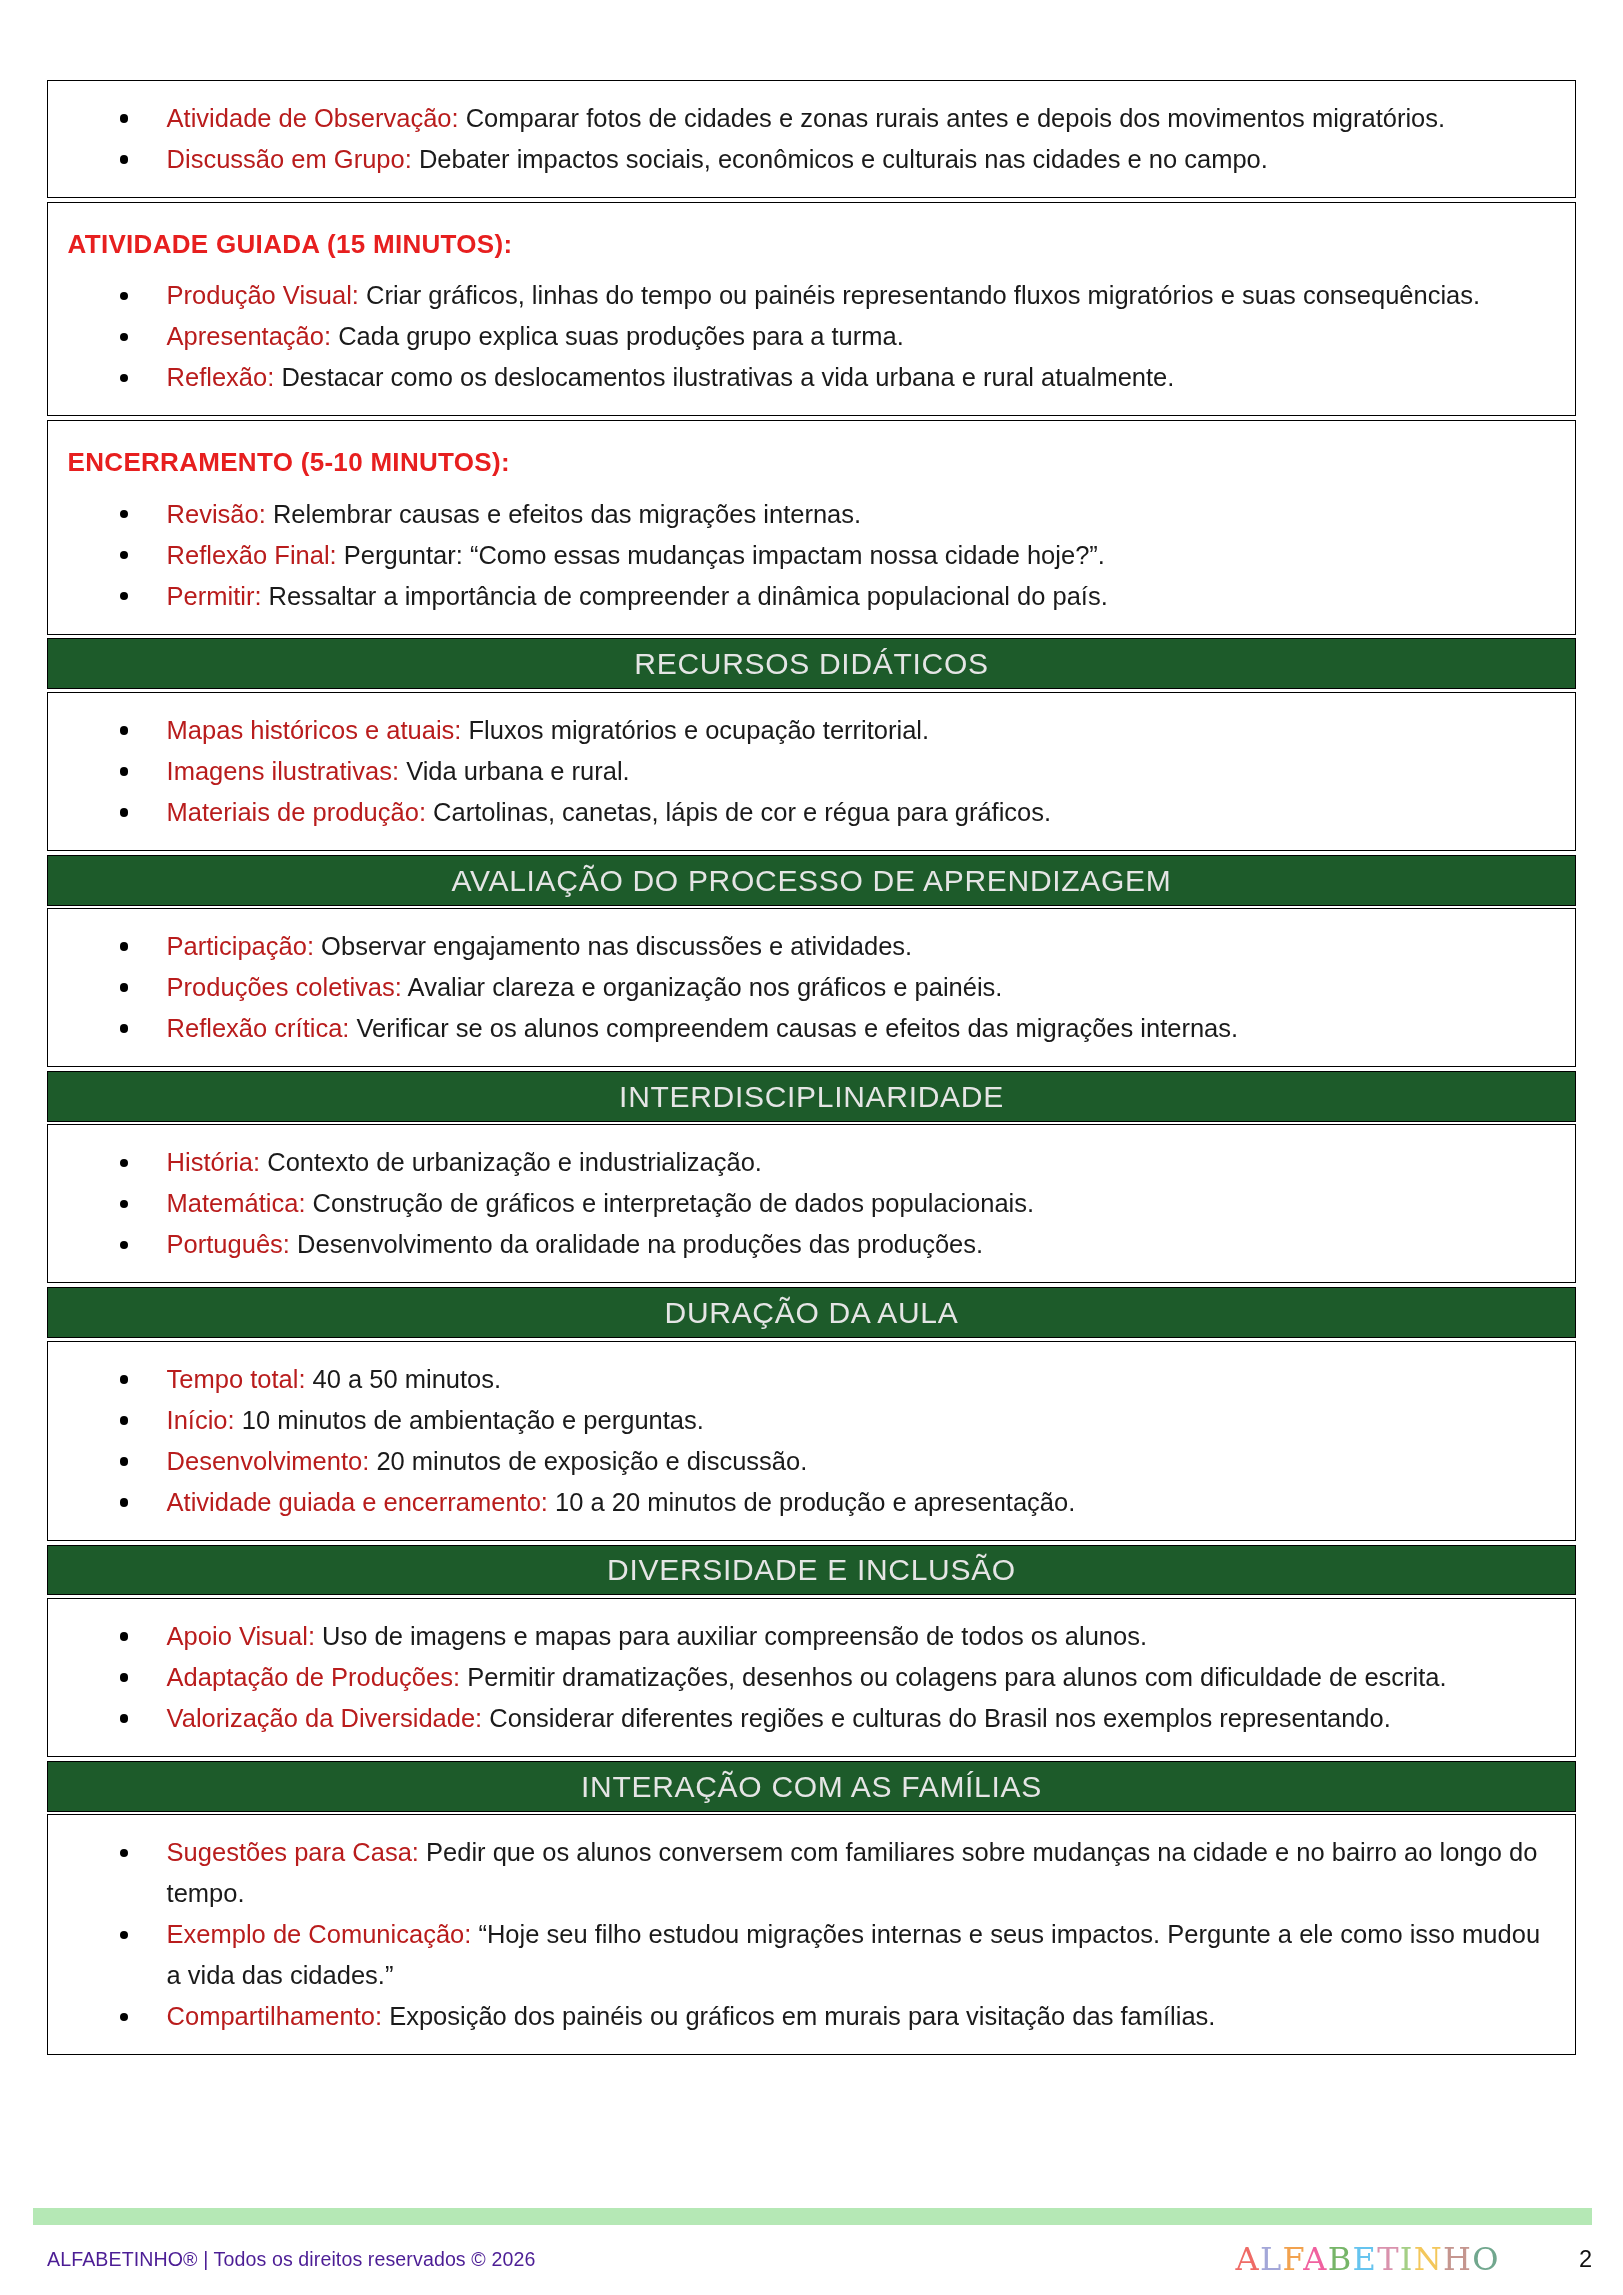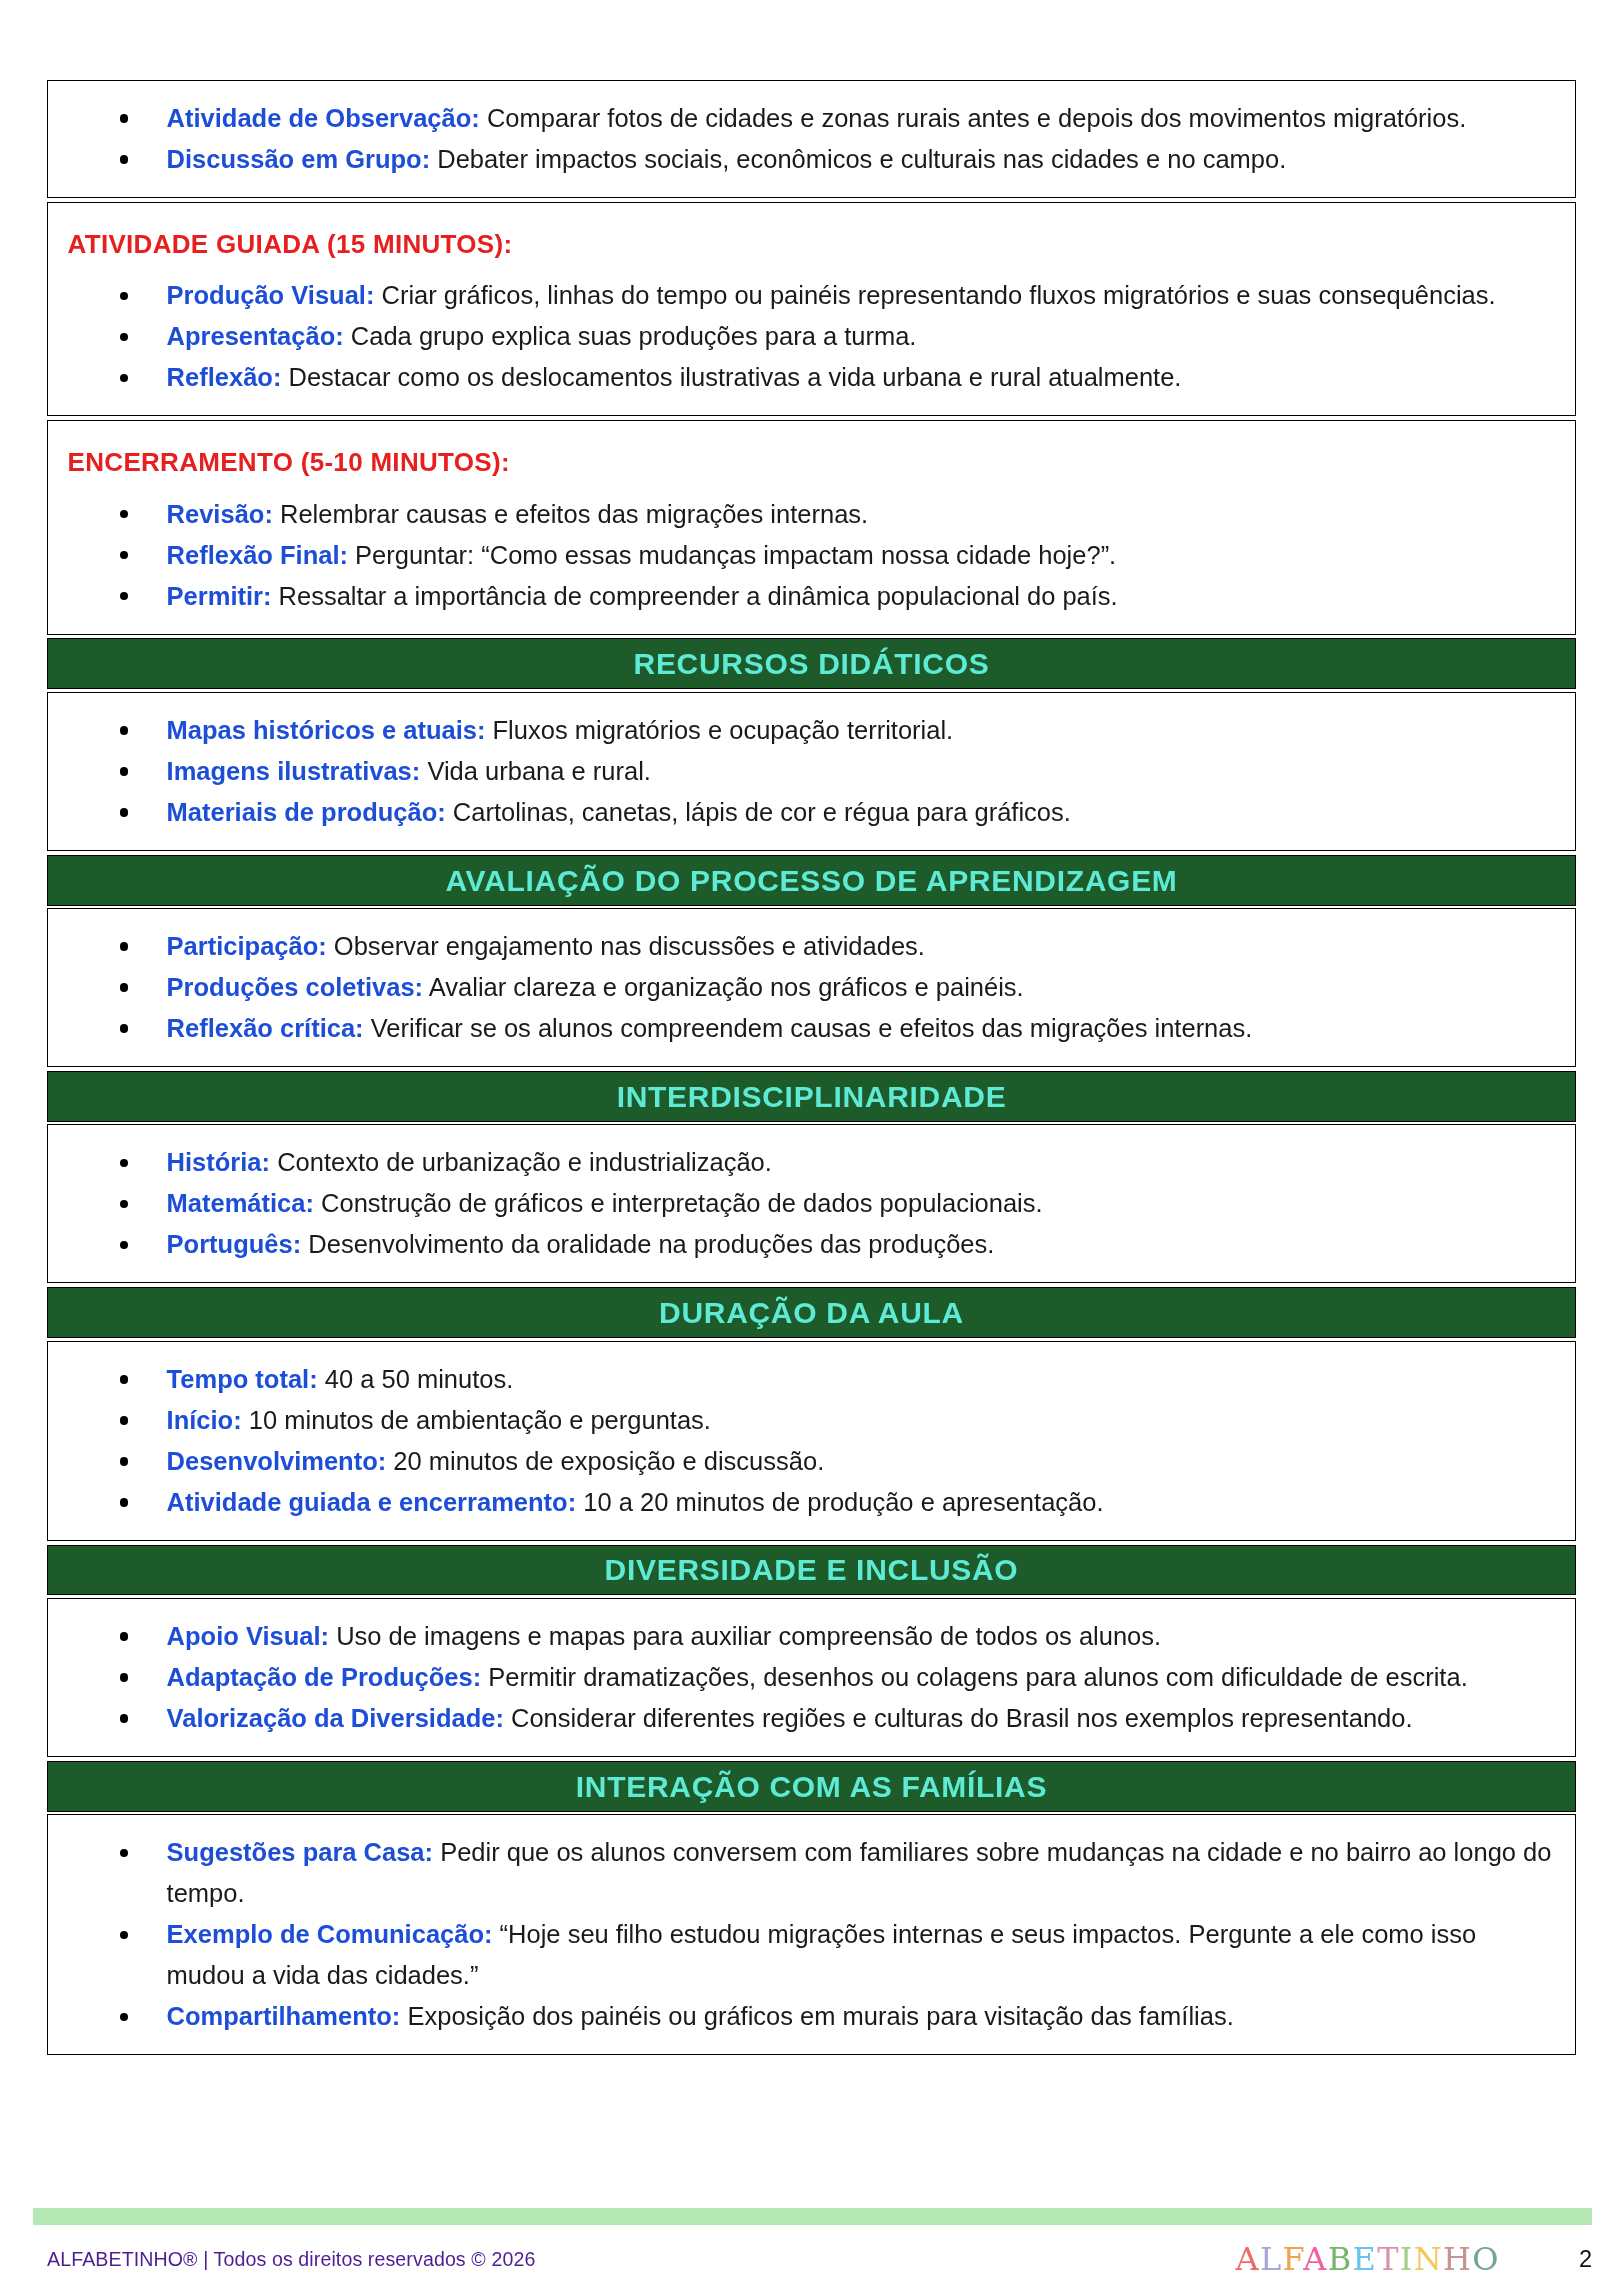--- a/index.html
+++ b/index.html
@@ -44,30 +44,30 @@
     content:"";
     position:absolute;
     left:0; top:16.4px;
     width:8.5px; height:8.5px;
     border-radius:50%;
     background:#000;
   }
   .banner {
     border:1.3px solid #000;
     background:var(--banner-green, #1d5b2a);
-    color:#5eead4;
+    color:#e5e5e5;
     text-align:center;
-    font-weight:bold;
+    font-weight:normal;
     font-size:30px;
     line-height:41px;
     padding:3.9px 6.5px;
     letter-spacing:0.7px;
     margin-bottom:2.6px;
   }
-  b.lead { font-weight:bold; color:#1d4ed8; }
+  b.lead { font-weight:normal; color:#b91c1c; }
   .footer-bar {
     position:absolute;
     left:33px; top:2208px;
     width:1559px; height:17px;
     background:var(--footer-bar-green, #b5e8b5);
   }
   .footer-row {
     position:absolute;
     left:47px; top:2236px;
     width:1545px; height:46px;

